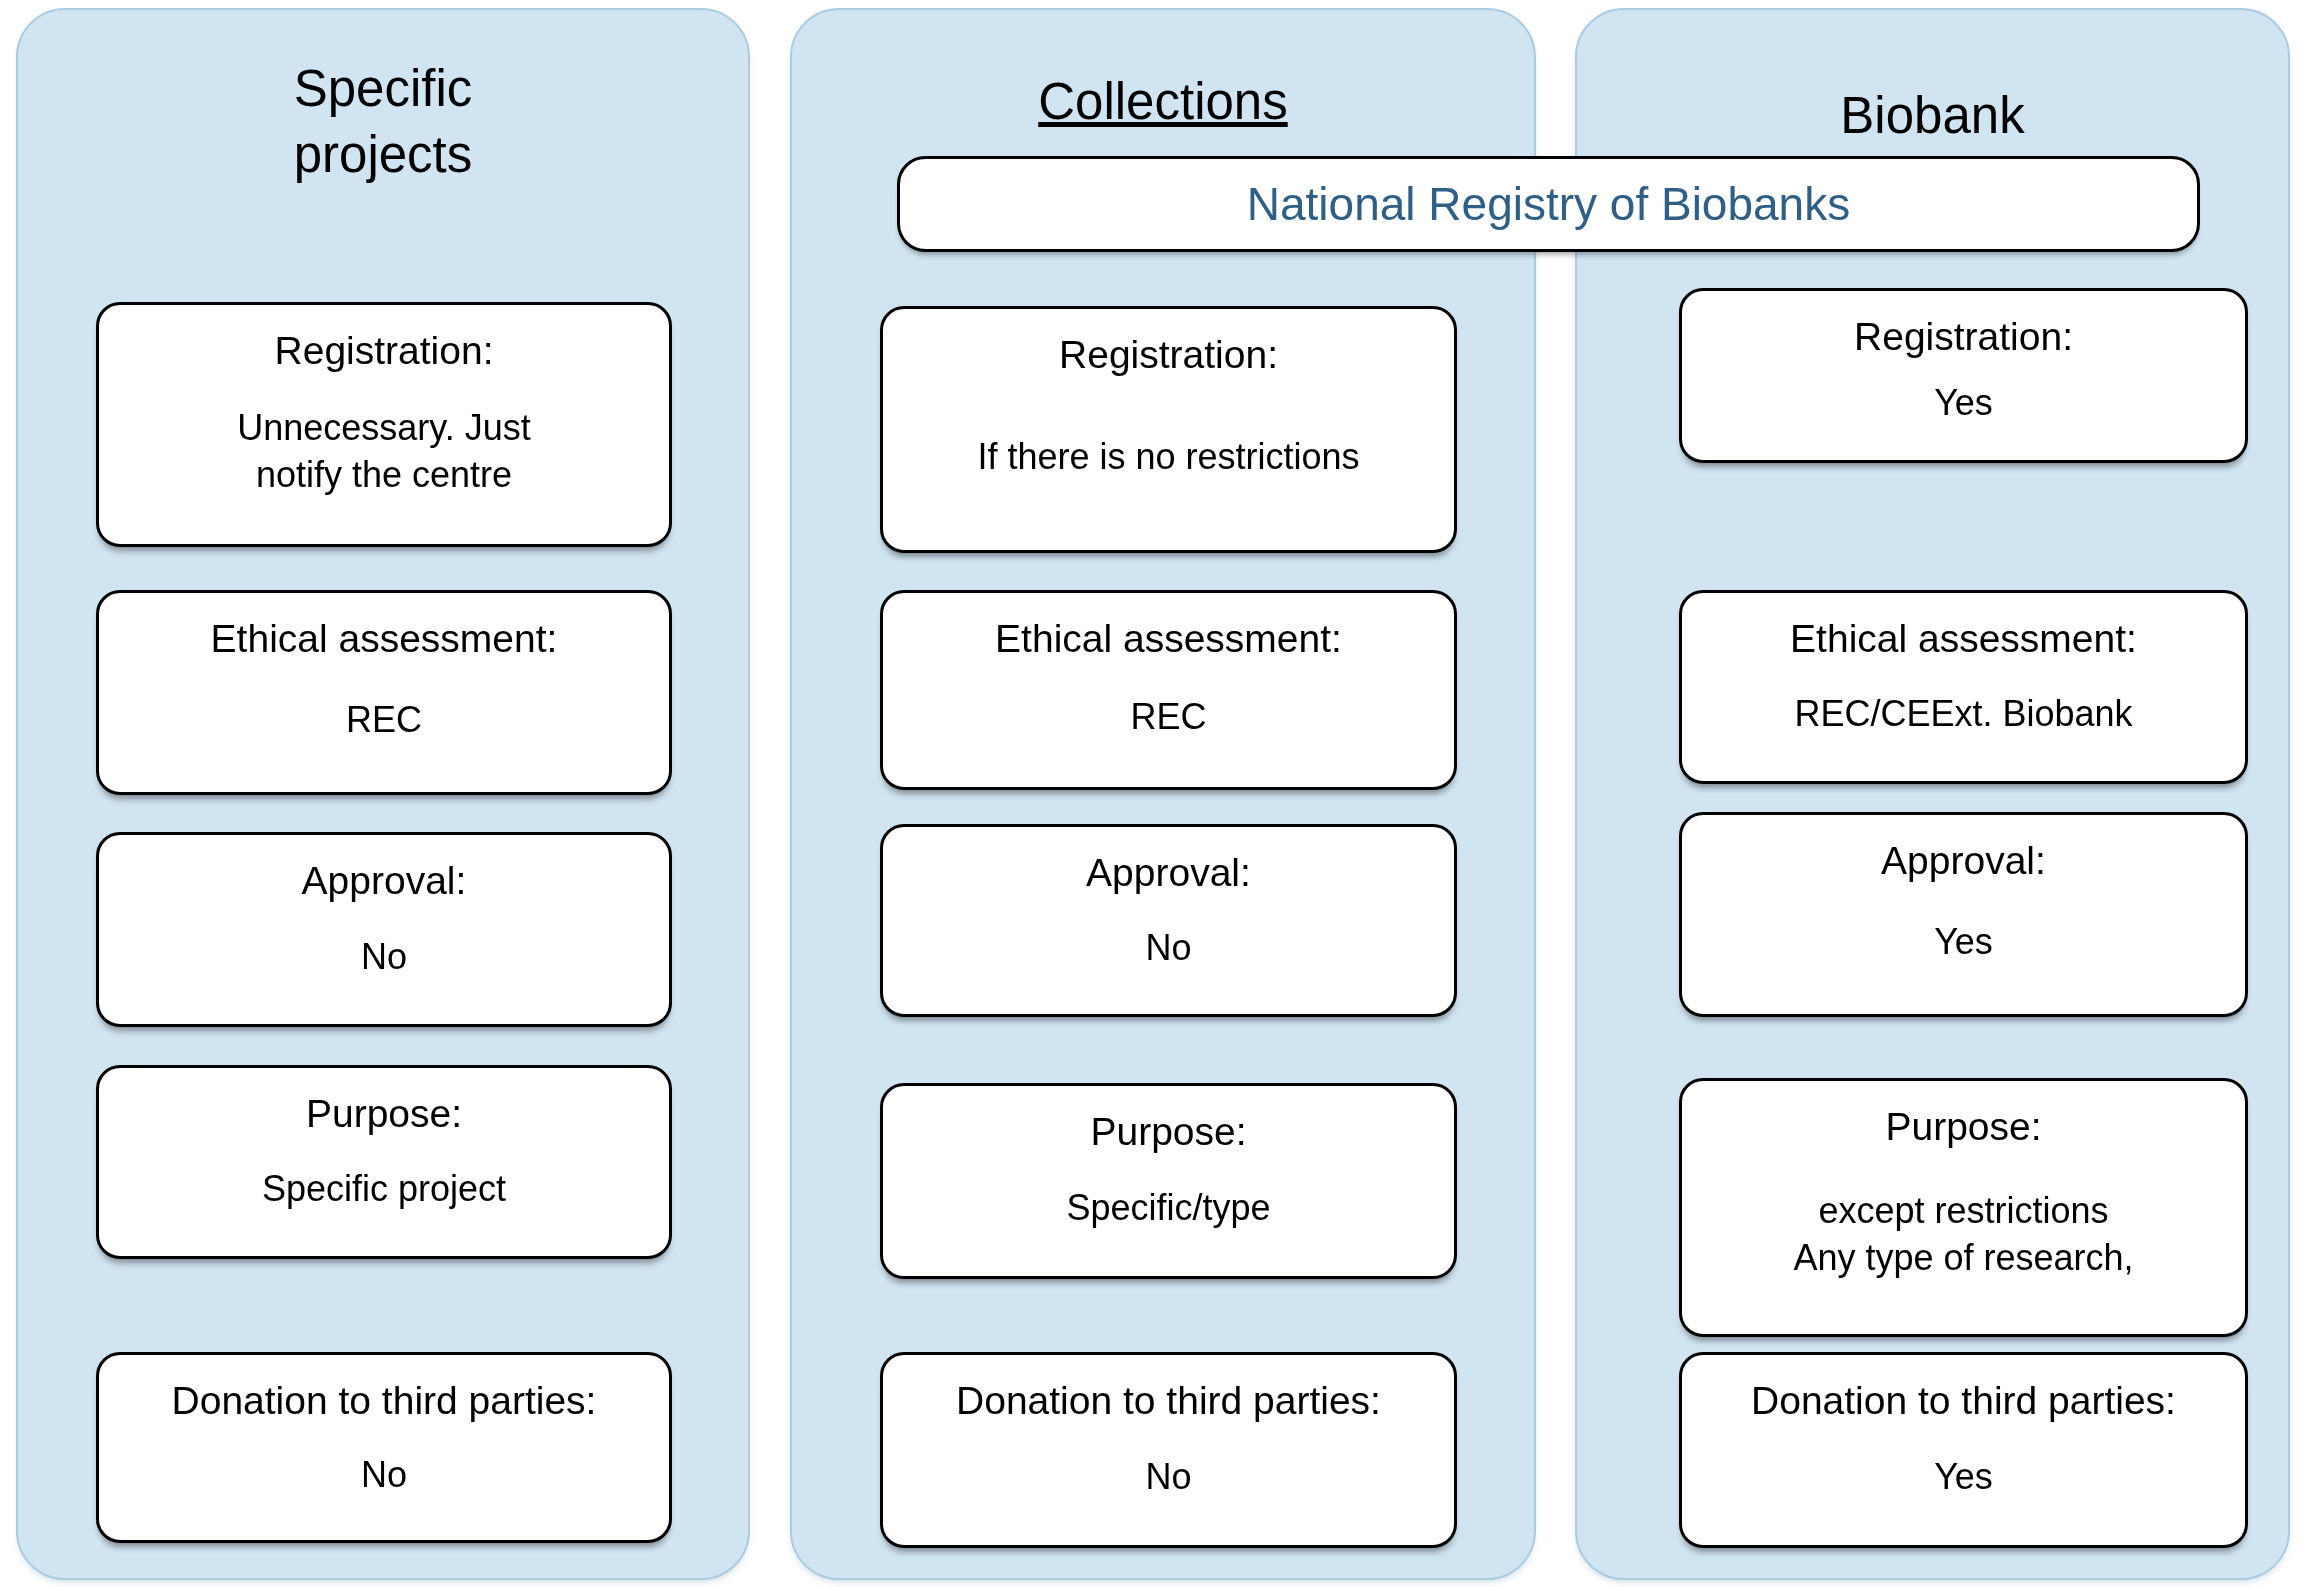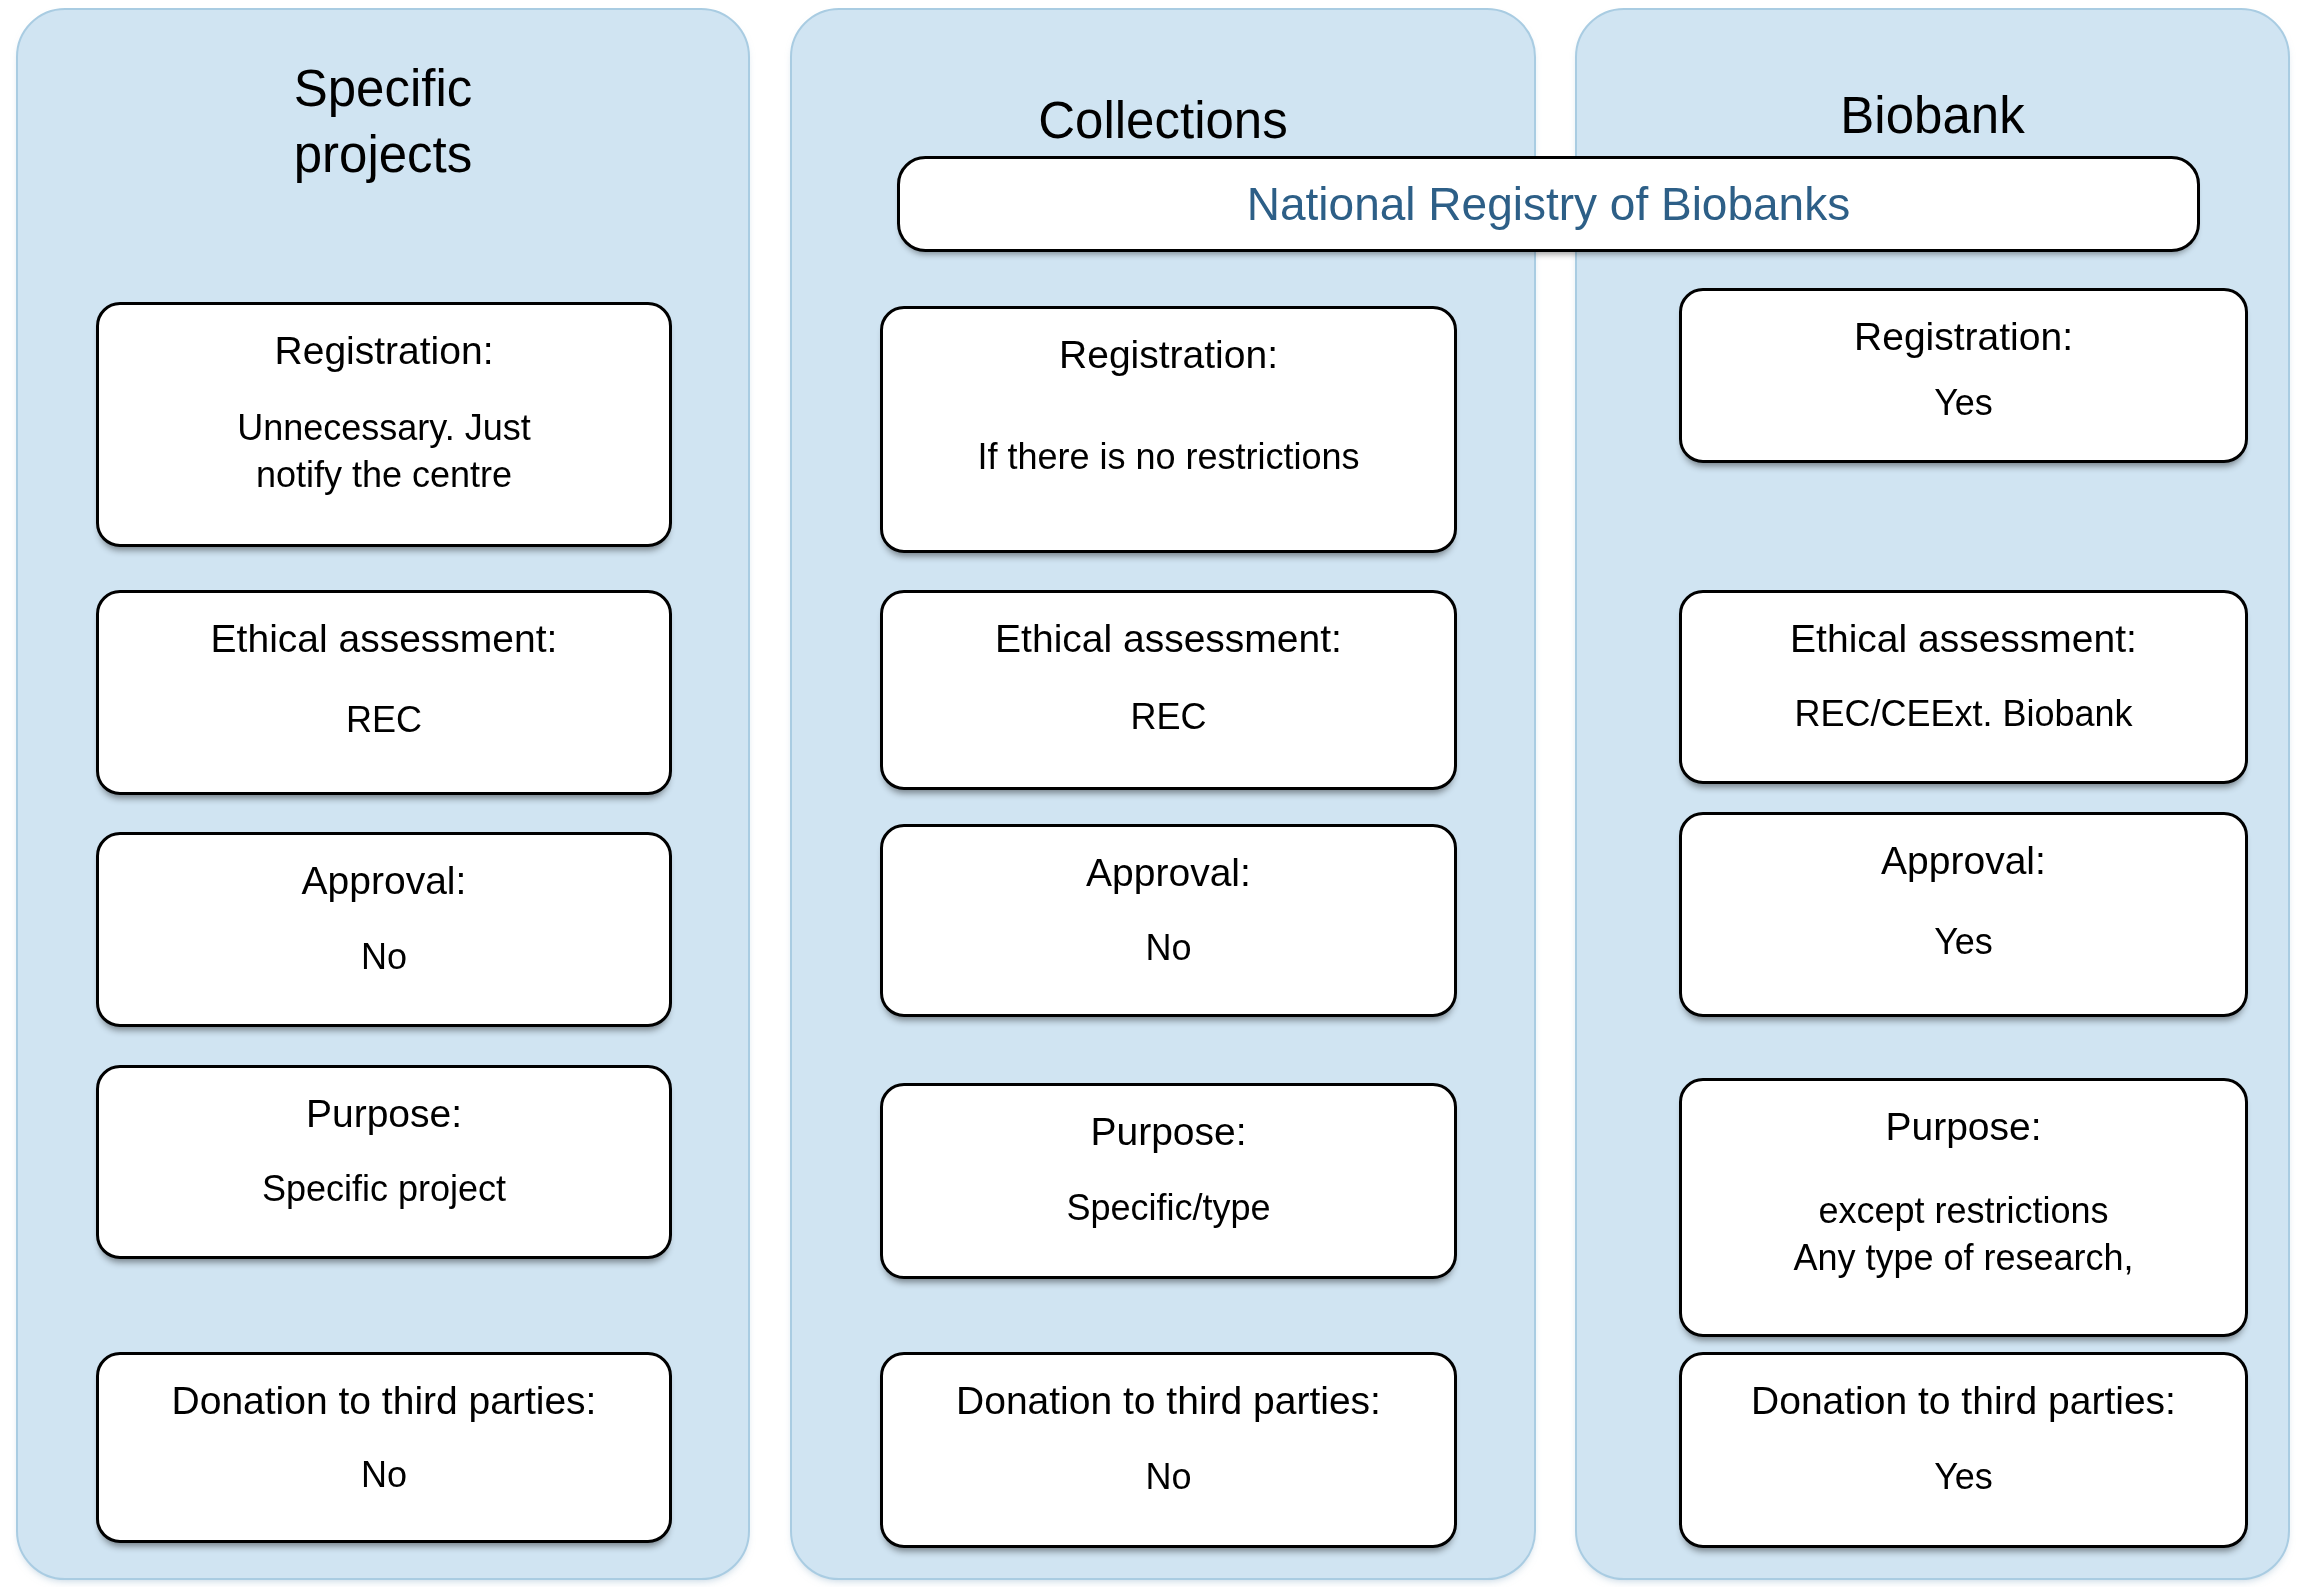--- a/index.html
+++ b/index.html
@@ -27,21 +27,21 @@
   .col3{left:1575px;width:715px;padding-left:21px;}
 
   .col-title{
     position:absolute; left:0; right:0;
     text-align:center;
     font-size:51px;
     line-height:1.3;
     color:#000000;
   }
   .col1 .col-title{top:46px;}
-  .col2 .col-title{top:78px;}
+  .col2 .col-title{top:59px;text-decoration:underline;}
   .col3 .col-title{top:73px;}
   .col-title span{display:block;}
 
   .box{
     position:absolute;
     background:#ffffff;
     border:3.2px solid #000000;
     border-radius:24px;
     box-sizing:border-box;
     display:flex;

